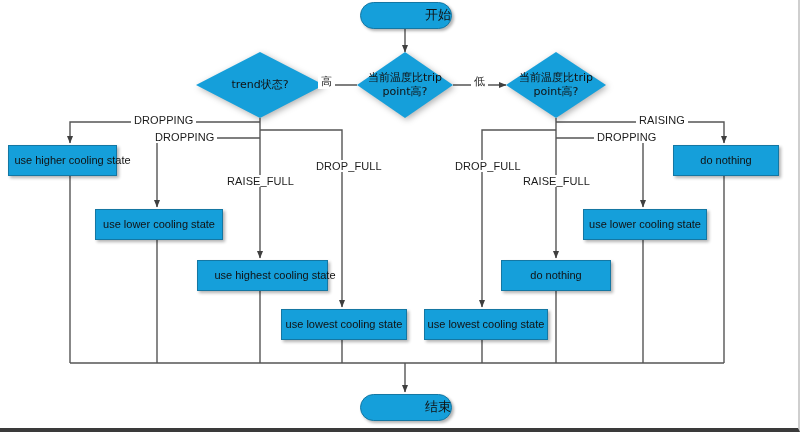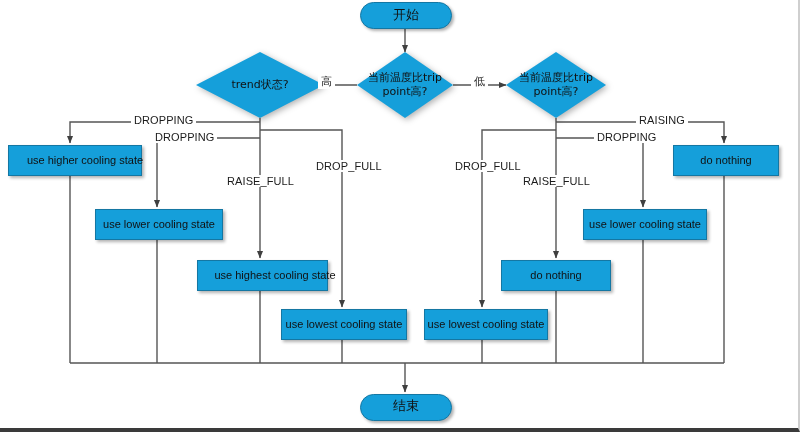--- a/index.html
+++ b/index.html
@@ -60,21 +60,21 @@
   }
   .elabel{
     position:absolute;
     font-size:11px;
     color:#1b1b1b;
     background:#ffffff;
     padding:0 3px;
     white-space:nowrap;
     letter-spacing:0.1px;
   }
-  .cn{ font-family:"DejaVu Sans","Liberation Sans",sans-serif; }
+  .cn{ font-family:"DejaVu Sans","Liberation Sans",sans-serif;justify-content:flex-end; }
 </style>
 </head>
 <body>
 
 <div id="canvas">
 
   <svg id="wires" viewBox="0 0 800 432">
     <defs>
       <marker id="arrow" markerWidth="9" markerHeight="9" refX="7.5" refY="3.2" orient="auto" markerUnits="userSpaceOnUse">
         <path d="M0,0 L8,3.2 L0,6.4 z" fill="#3f3f3f"></path>
@@ -120,21 +120,21 @@
       <path d="M70,363 L724,363"></path>
 
       <path d="M405,363 L405,392" marker-end="url(#arrow)"></path>
     </g>
   </svg>
 
   <div class="node terminal cn" style="left:360px;top:2px;width:92px;height:27px;">
     <span>开始</span>
   </div>
 
-  <div class="node terminal cn" style="left:360px;top:394px;width:92px;height:27px;font-family:Liberation Mono, monospace;">
+  <div class="node terminal cn" style="left:360px;top:394px;width:92px;height:27px;">
     <span>结束</span>
   </div>
 
   <div class="diamond-wrap" style="left:196px;top:52px;width:128px;height:66px;">
     <div class="diamond-shape"></div>
     <div class="diamond-label cn">
       <span>trend状态?</span>
     </div>
   </div>
 
@@ -160,21 +160,21 @@
   <div class="elabel" style="left:131px;top:114px;">DROPPING</div>
   <div class="elabel" style="left:152px;top:131px;">DROPPING</div>
   <div class="elabel" style="left:224px;top:175px;">RAISE_FULL</div>
   <div class="elabel" style="left:313px;top:160px;">DROP_FULL</div>
 
   <div class="elabel" style="left:452px;top:160px;">DROP_FULL</div>
   <div class="elabel" style="left:520px;top:175px;">RAISE_FULL</div>
   <div class="elabel" style="left:594px;top:131px;">DROPPING</div>
   <div class="elabel" style="left:636px;top:114px;">RAISING</div>
 
-  <div class="node" style="left:8px;top:145px;width:134px;height:31px;padding-left:20px;">
+  <div class="node" style="left:8px;top:145px;width:109px;height:31px;padding-left:20px;">
     <span>use higher cooling state</span>
   </div>
 
   <div class="node" style="left:95px;top:209px;width:128px;height:31px;">
     <span>use lower cooling state</span>
   </div>
 
   <div class="node" style="left:197px;top:260px;width:131px;height:31px;padding-left:25px;">
     <span>use highest cooling state</span>
   </div>

